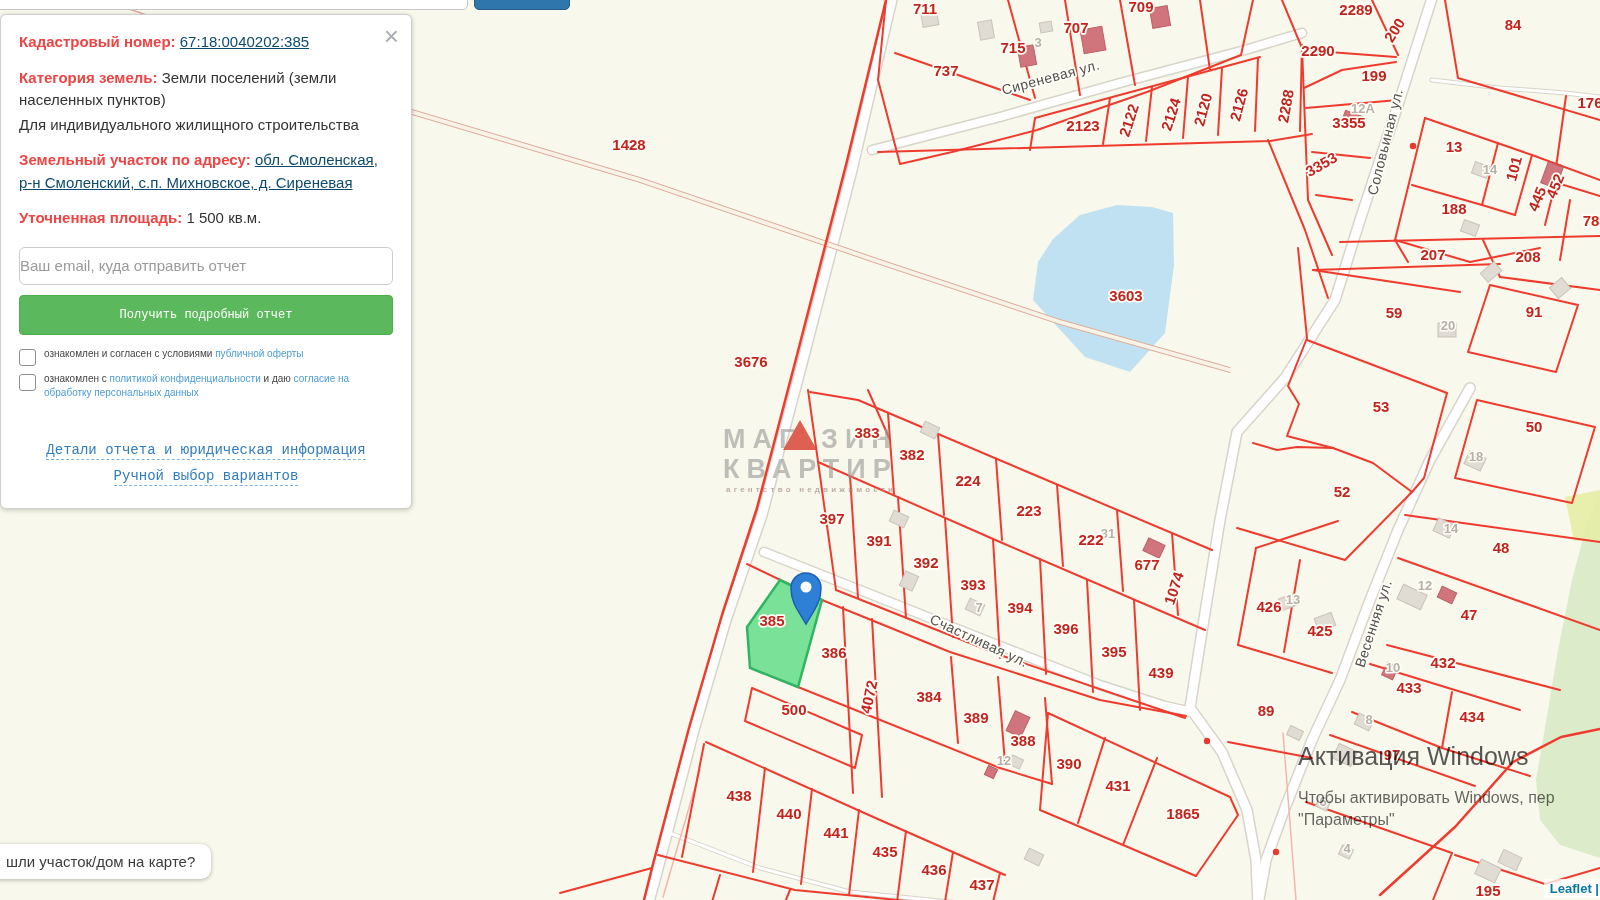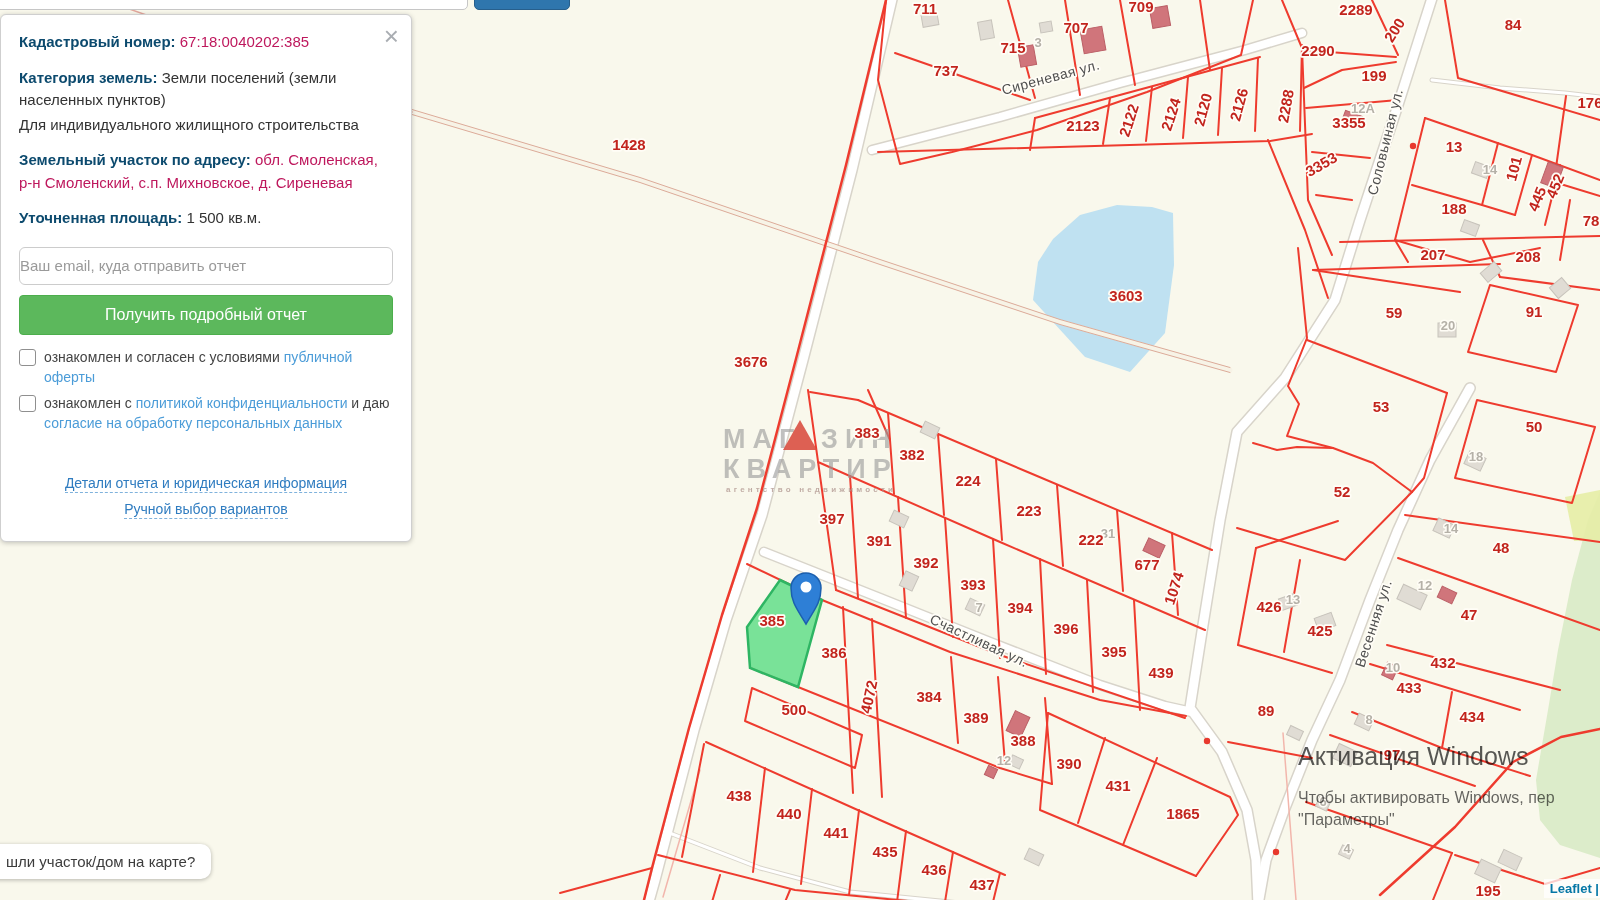--- a/index.html
+++ b/index.html
@@ -16,34 +16,34 @@
   .wm1{font:bold 27px "Liberation Sans",sans-serif;fill:#9b9b9b;opacity:.62;letter-spacing:7px;}
   .wm3{font:bold 8px "Liberation Sans",sans-serif;fill:#b39a93;opacity:.8;letter-spacing:3.2px;}
   .winwm1{font:25px "Liberation Sans",sans-serif;fill:#93a0ab;opacity:.65;}
   .winwm2{font:16px "Liberation Sans",sans-serif;fill:#93a0ab;opacity:.6;}
   
   .panel{position:absolute;left:0px;top:14px;width:412px;box-sizing:border-box;
          background:#fff;border:1px solid #cfcfcf;border-radius:6px;
          box-shadow:0 1px 5px rgba(0,0,0,.22);padding:16px 18px 18px 18px;
          font-size:15px;color:#333;line-height:1.5;}
   .panel p{margin:0 0 13px 0;}
-  .panel b{color:#0c4a6e;}
-  .plink{color:#be185d;cursor:pointer;}
+  .panel b{color:#ef4444;}
+  .plink{color:#0c4a6e;text-decoration:underline;cursor:pointer;}
   .close-x{position:absolute;top:8px;right:12px;font-size:26px;line-height:1;color:#a9adb2;
            cursor:pointer;font-weight:400;}
   .email-input{width:100%;box-sizing:border-box;height:38px;border:1px solid #ccc;border-radius:6px;
                padding:0 0;font-size:15px;font-family:inherit;color:#333;margin:4px 0 10px 0;outline:none;}
   .email-input::placeholder{color:#9a9a9a;}
   .report-btn{width:100%;height:40px;background:#5cb85c;border:1px solid #4cae4c;border-radius:4px;
-              color:#fff;font-size:16px;font-family:Liberation Sans, sans-serif;cursor:pointer;margin:0 0 12px 0;}
-  .chk-row{display:flex;align-items:flex-start;font-size:14px;color:#444;margin:0 0 6px 0;line-height:1.45;}
+              color:#fff;font-size:12px;font-family:Liberation Mono, monospace;cursor:pointer;margin:0 0 12px 0;}
+  .chk-row{display:flex;align-items:flex-start;font-size:10px;color:#444;margin:0 0 6px 0;line-height:1.45;}
   .chk-box{flex:0 0 auto;width:15px;height:15px;border:1px solid #8f8f8f;border-radius:3px;background:#fff;
            margin:2px 8px 0 0;cursor:pointer;}
   .chk-link{color:#4b9cd8;cursor:pointer;}
-  .foot-links{text-align:center;margin-top:36px;font-size:14px;line-height:1.9;}
+  .foot-links{text-align:center;margin-top:36px;font-size:14px;line-height:1.9;font-family:Liberation Mono, monospace;}
   .dash-link{color:#2f7cc0;border-bottom:1px dashed #7fb2dc;cursor:pointer;display:inline-block;line-height:1.3;}
   
   .search-wrap{position:absolute;left:-10px;top:-16px;height:26px;}
   .search-input{position:absolute;left:0;top:0;width:478px;height:26px;border:1px solid #c6c6c6;
                 border-radius:5px;background:#fff;box-sizing:border-box;}
   .search-btn{position:absolute;left:484px;top:0;width:96px;height:26px;background:#2f76ad;
               border:1px solid #275f8c;border-radius:5px;cursor:pointer;}
   
   .map-tip{position:absolute;left:-20px;top:844px;background:#fff;border-radius:10px;
            box-shadow:0 1px 4px rgba(0,0,0,.28);padding:9px 16px 9px 26px;font-size:15px;color:#3c3c3c;}

